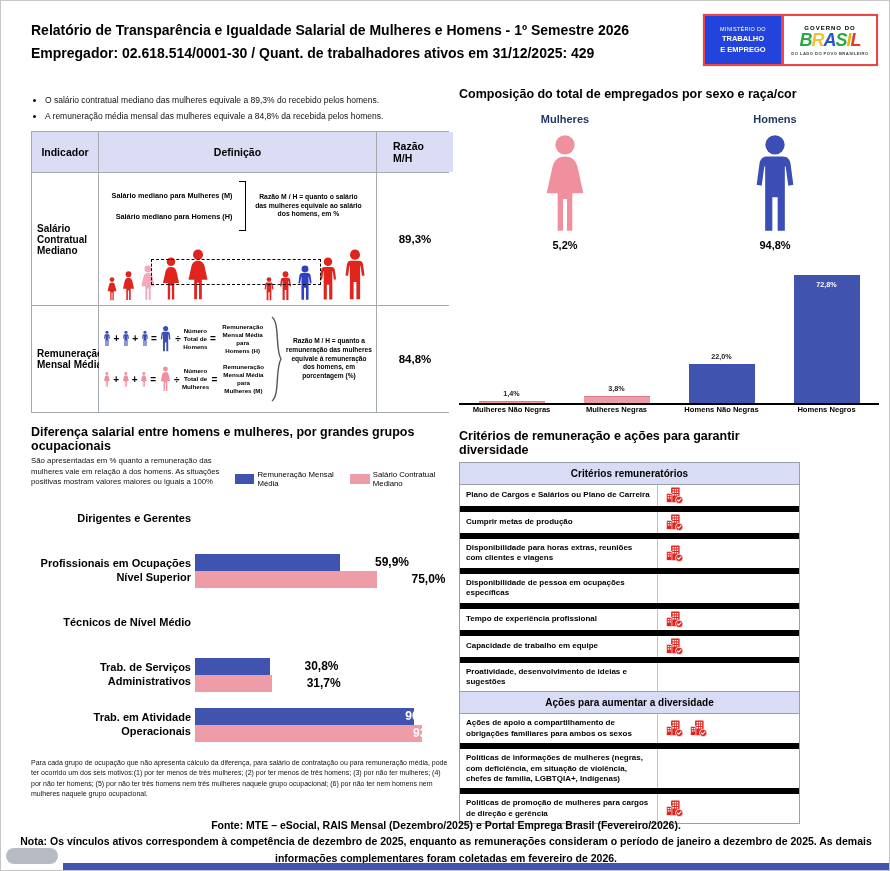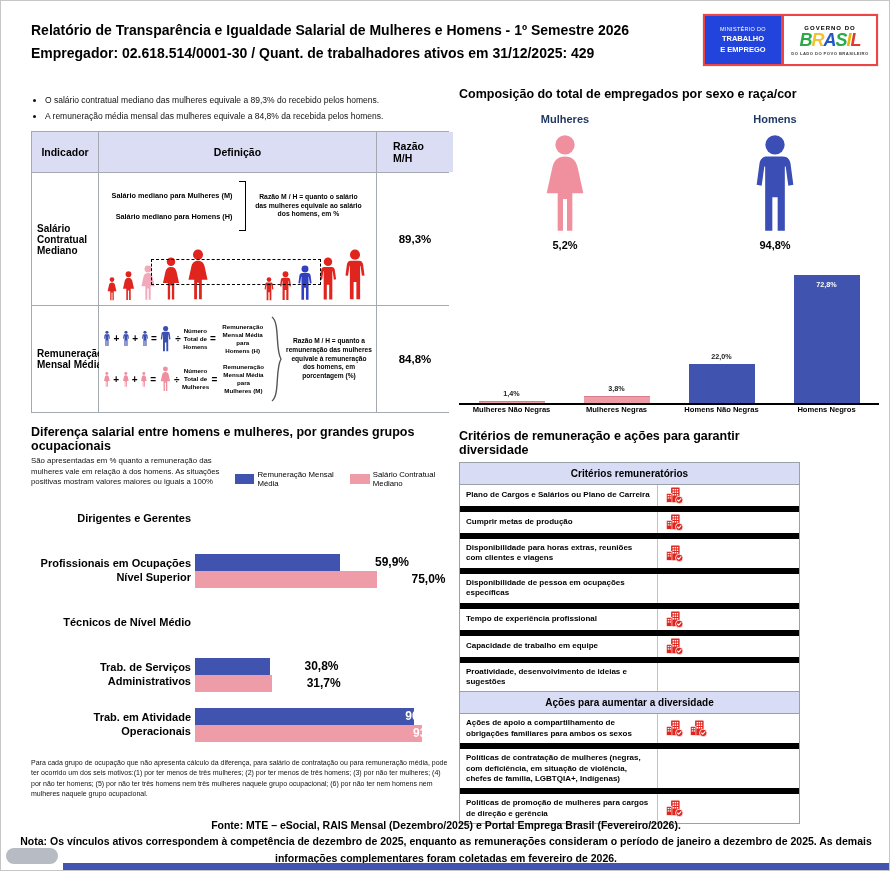--- a/index.html
+++ b/index.html
@@ -455,21 +455,21 @@
           <div class="cicons">
             <svg class="bld" viewBox="0 0 22 20">
               <use href="#bldg"></use>
             </svg>
             <svg class="bld" viewBox="0 0 22 20">
               <use href="#bldg"></use>
             </svg>
           </div>
         </div>
       <div class="crow tall">
-          <div class="clabel">Políticas de contratação de mulheres (negras, com deficiência, em situação de violência, chefes de família, LGBTQIA+, Indígenas)</div>
+          <div class="clabel">Políticas de informações de mulheres (negras, com deficiência, em situação de violência, chefes de família, LGBTQIA+, Indígenas)</div>
           <div class="cicons"></div>
         </div>
       <div class="crow">
           <div class="clabel">Políticas de promoção de mulheres para cargos de direção e gerência</div>
           <div class="cicons">
             <svg class="bld" viewBox="0 0 22 20">
               <use href="#bldg"></use>
             </svg>
           </div>
         </div>

